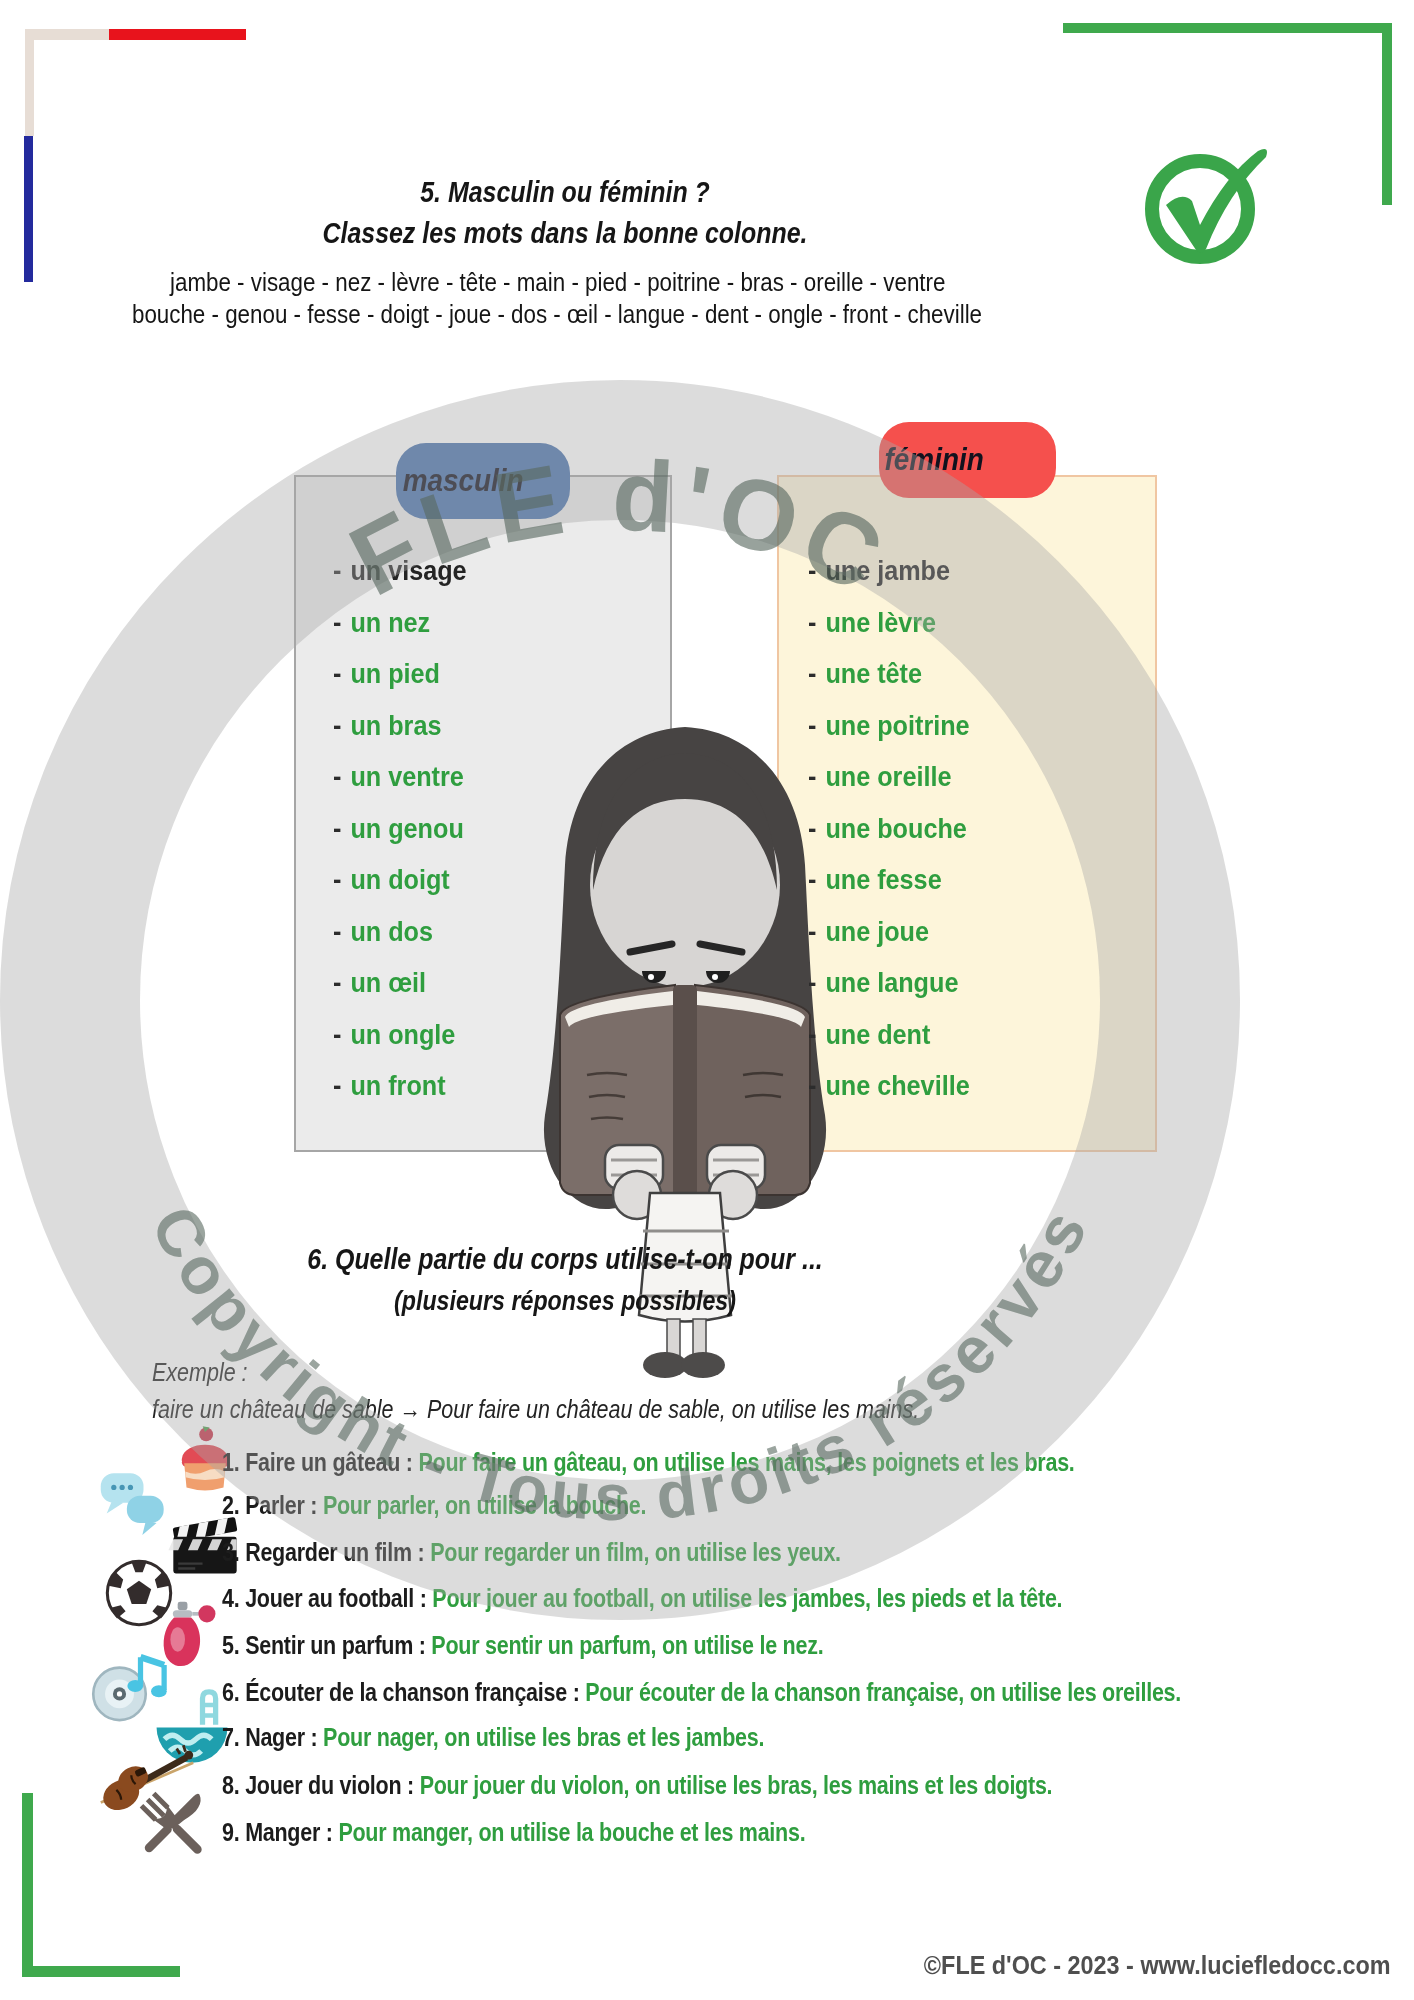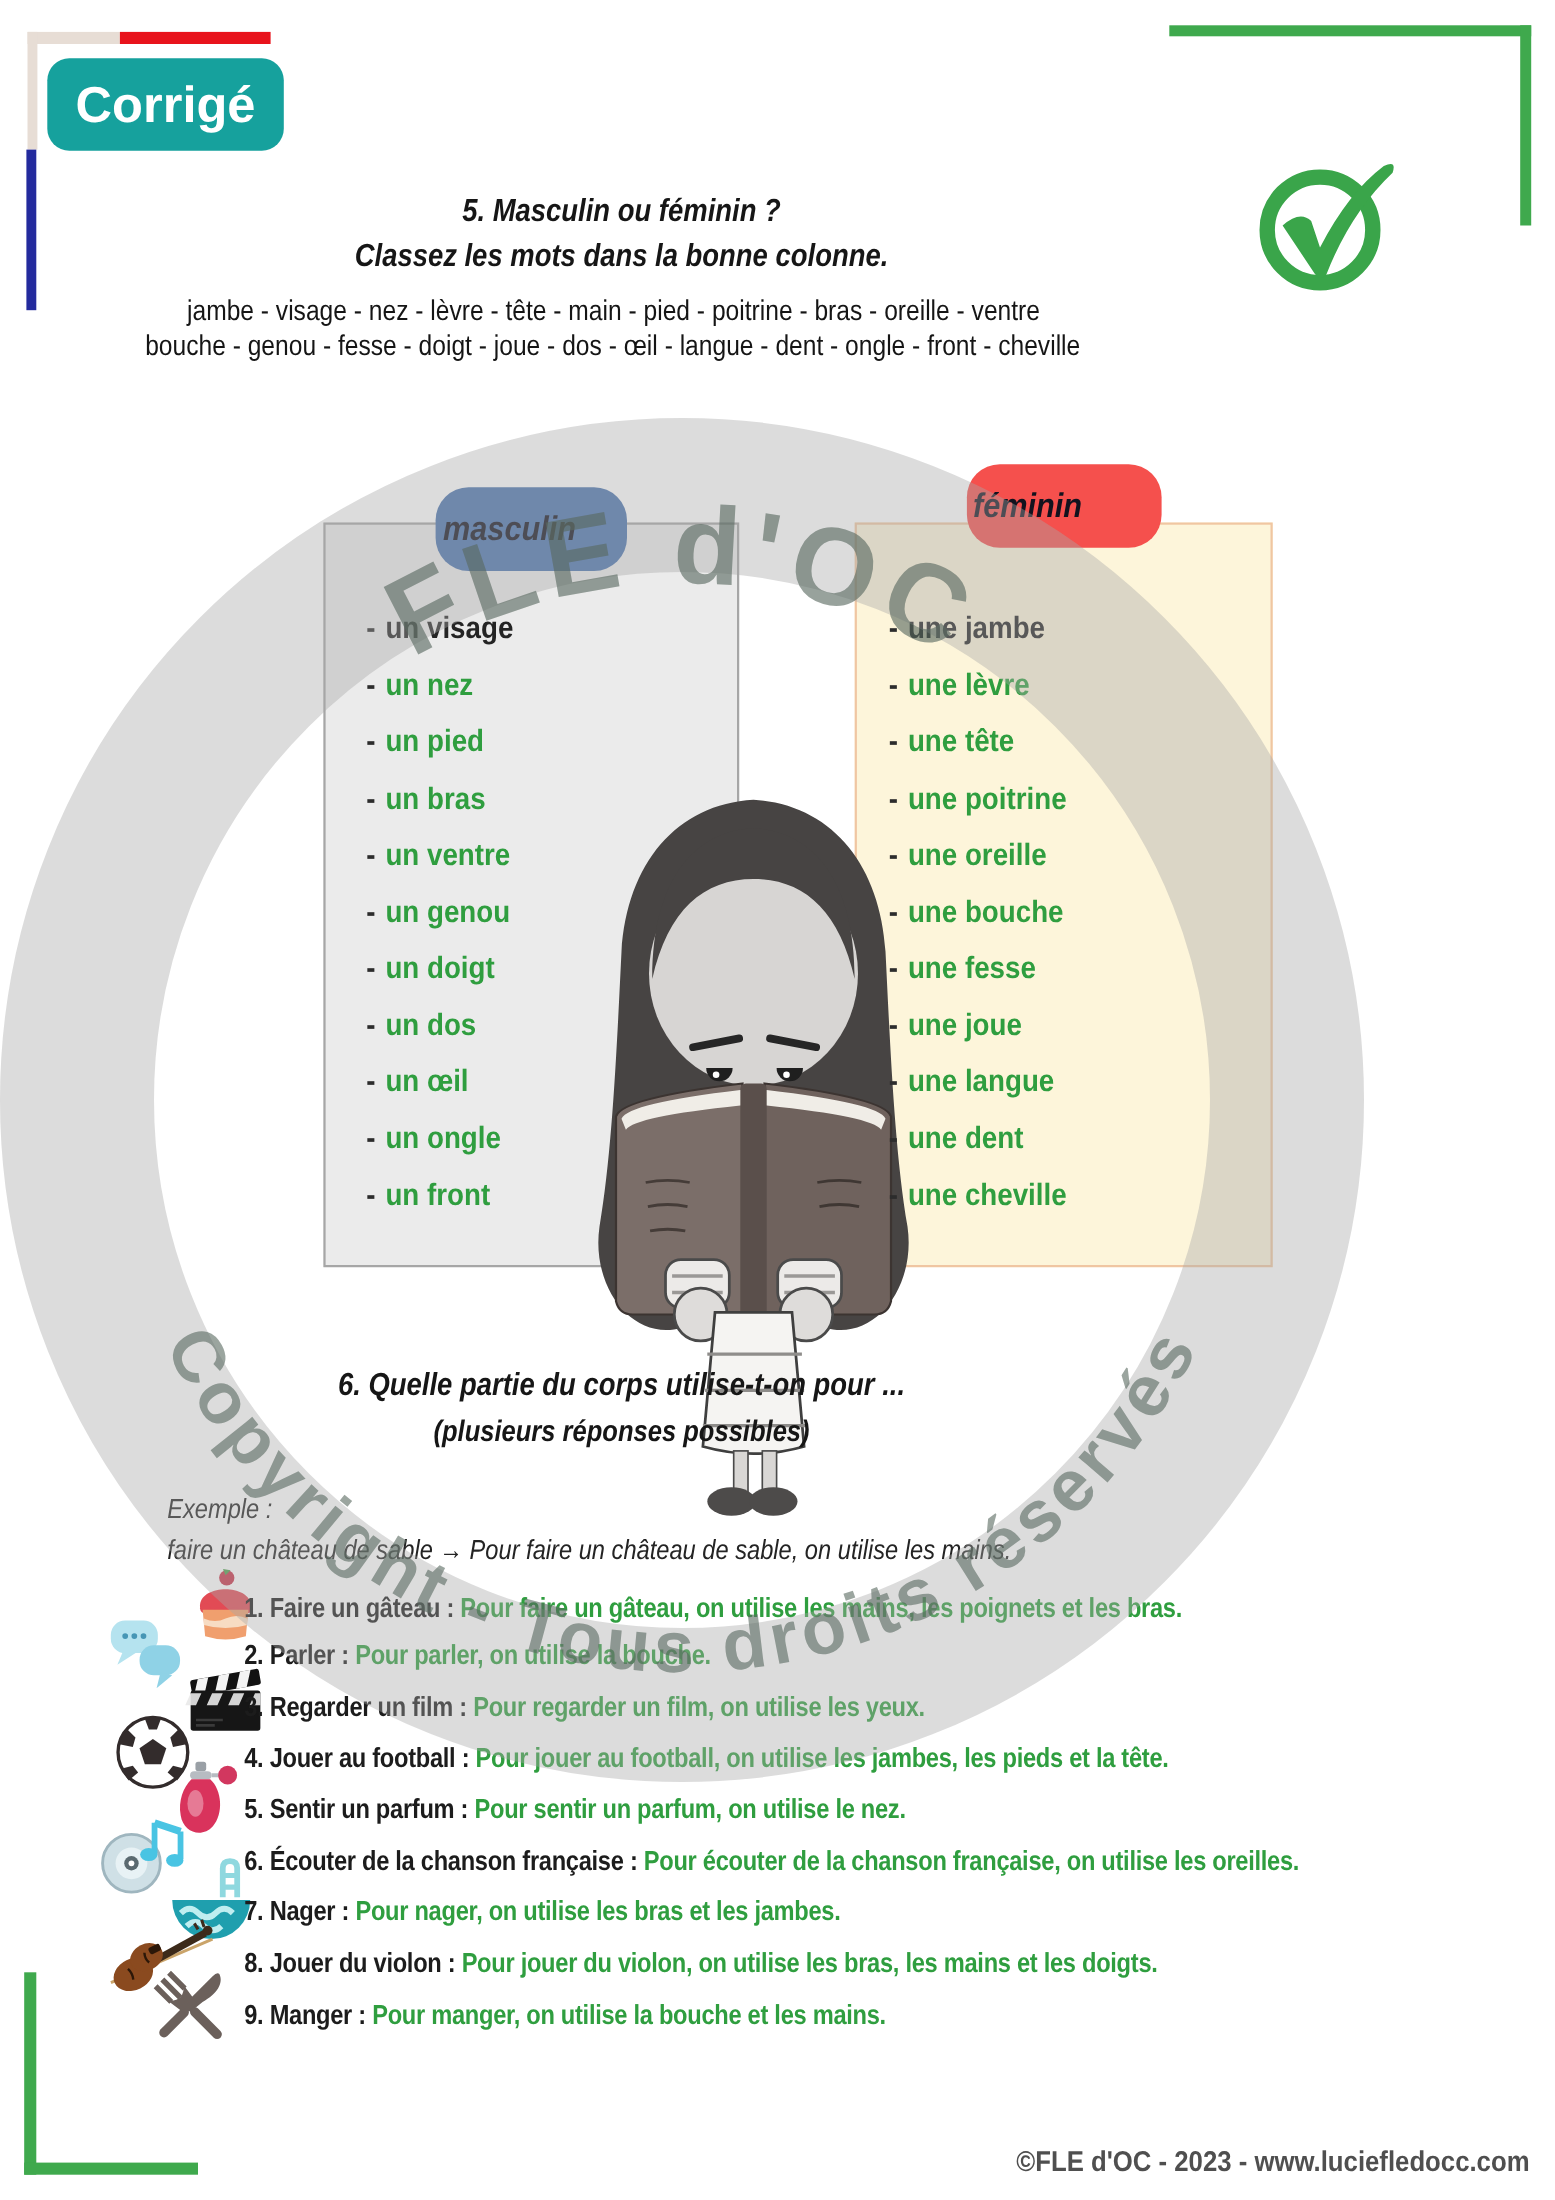--- a/index.html
+++ b/index.html
@@ -59,23 +59,20 @@
 </head>
 <body>
 
 <div id="page">
 
   <div class="bar" style="left:25px;top:29px;width:84px;height:11px;background:#e7ddd5;"></div>
   <div class="bar" style="left:109px;top:29px;width:137px;height:11px;background:#e8131c;"></div>
   <div class="bar" style="left:25px;top:29px;width:9px;height:107px;background:#e7ddd5;"></div>
   <div class="bar" style="left:24px;top:136px;width:9px;height:146px;background:#232a9d;"></div>
 
-  <div id="badge">
-    <span>Corrigé</span>
-  </div>
 
 
   <div class="bar" style="left:1063px;top:23px;width:329px;height:10px;background:#3fa94d;"></div>
   <div class="bar" style="left:1382px;top:23px;width:10px;height:182px;background:#3fa94d;"></div>
 
   <svg class="abs" style="left:1138px;top:133px;" width="140" height="140" viewBox="0 0 70 70">
     <circle cx="31" cy="38" r="24" fill="none" stroke="#3aa54a" stroke-width="7"></circle>
     <path d="M14,36 Q22,29 27,34 L31,46 Q44,21 60,9 Q66,6 64,12 Q45,30 34,58 Q31,62 28,57 Z" fill="#3aa54a"></path>
   </svg>
 

